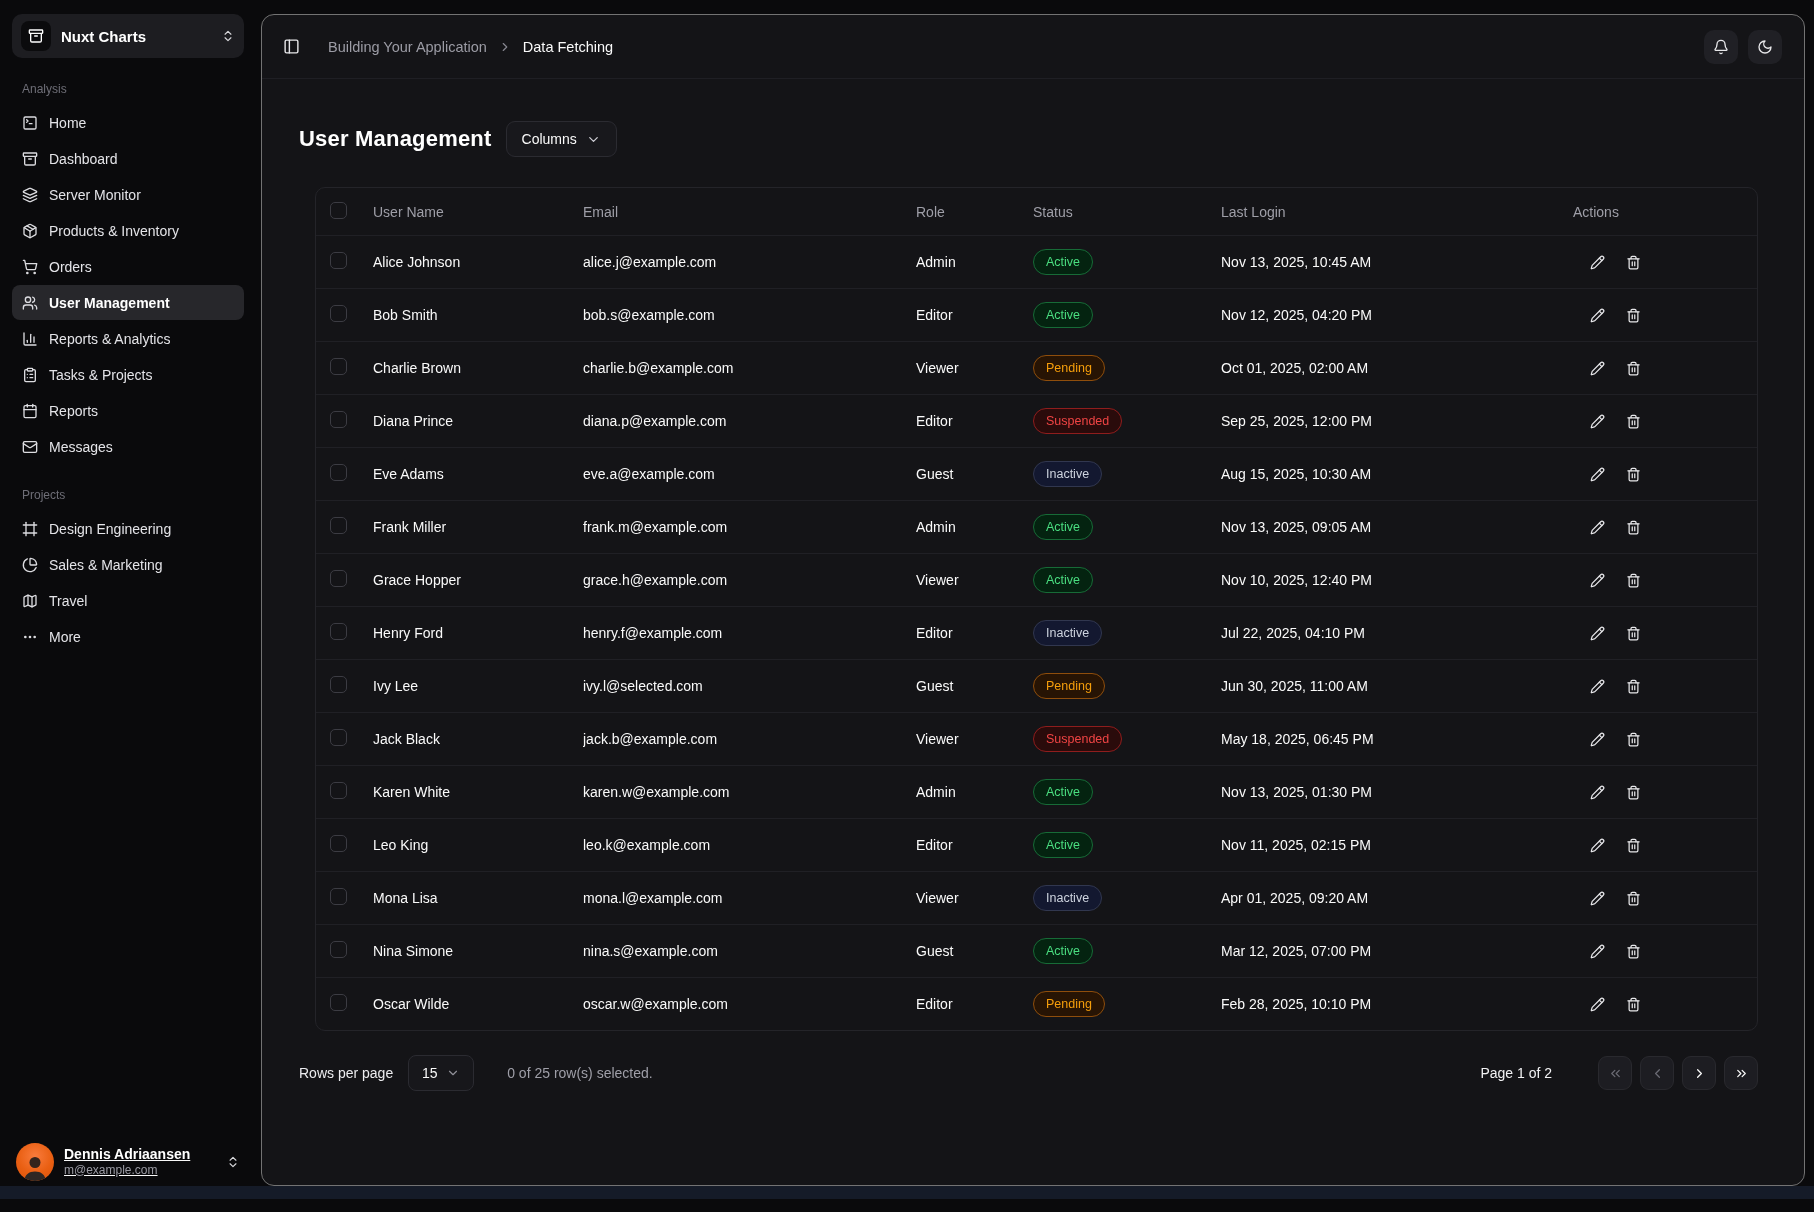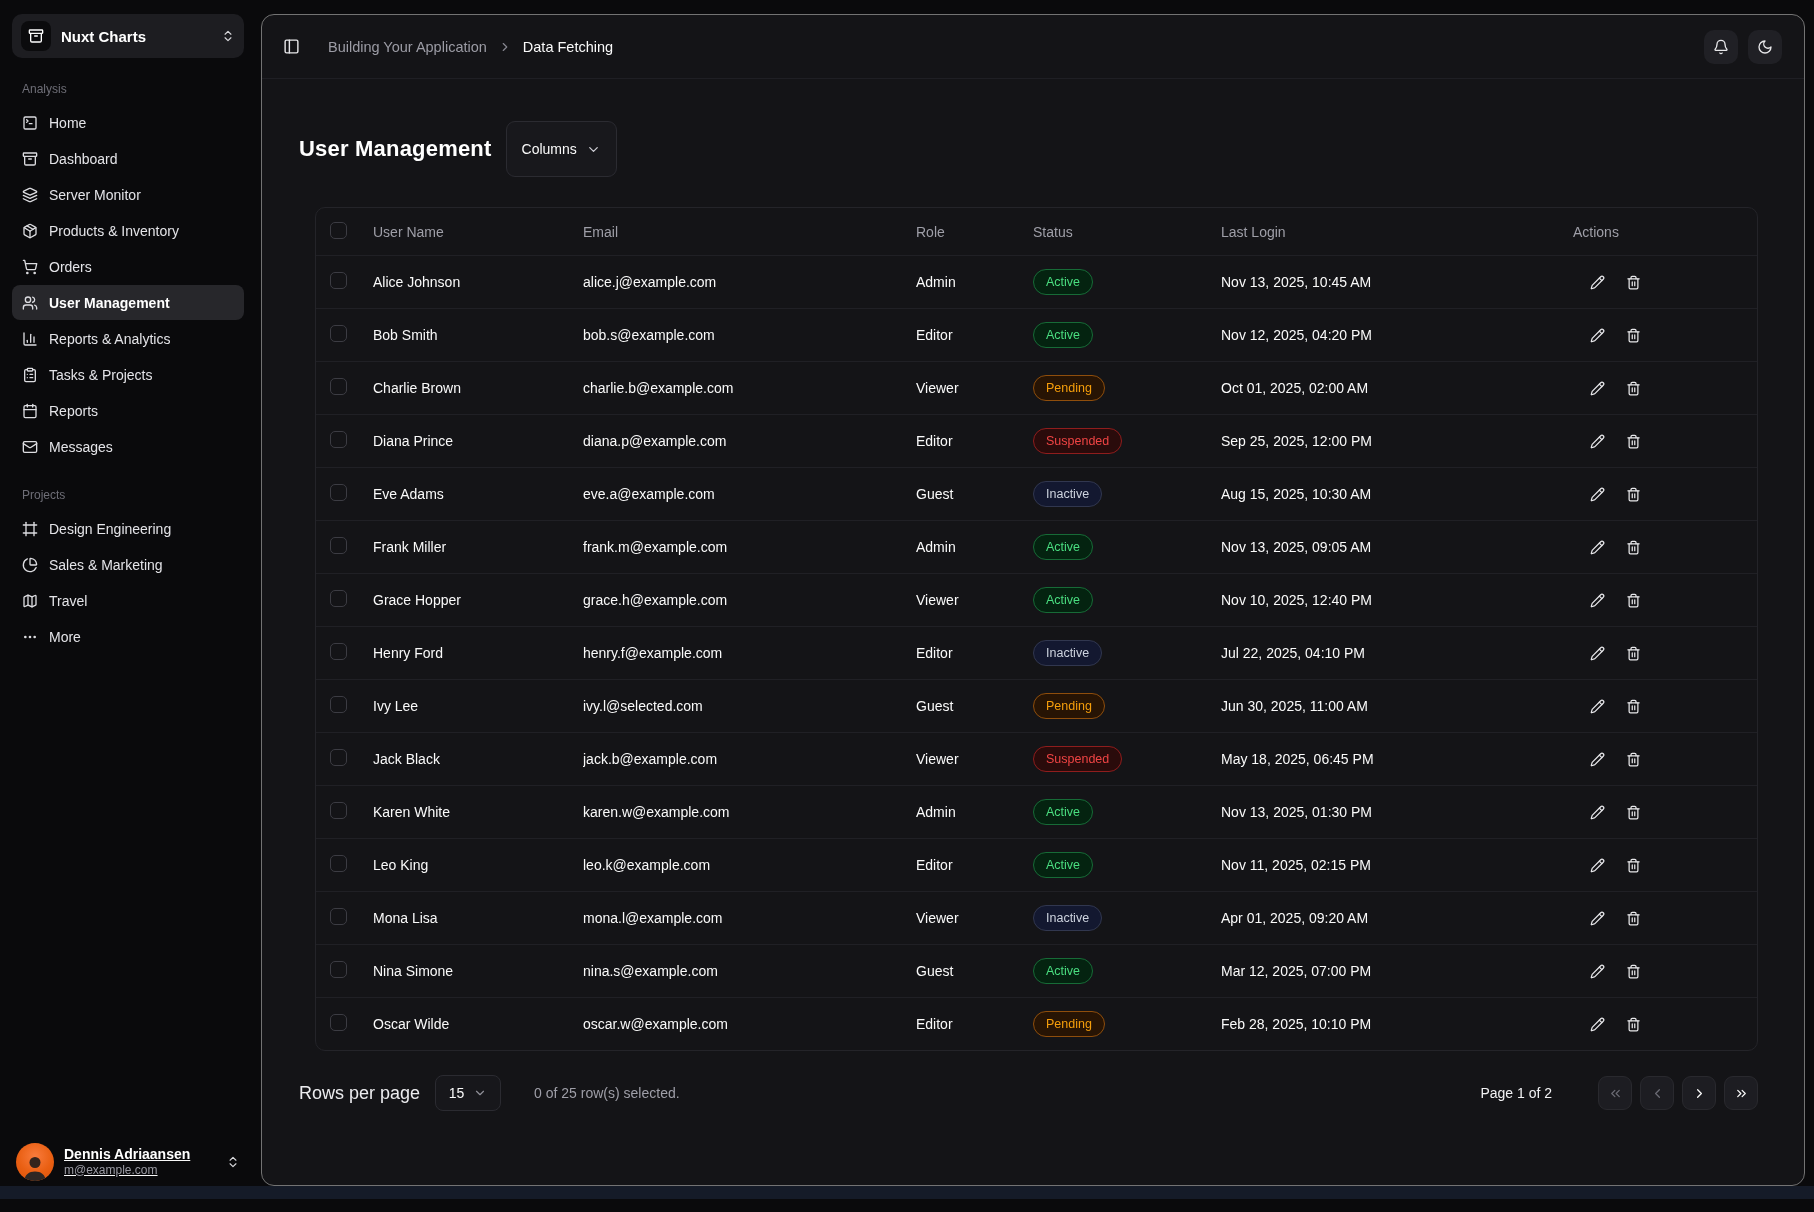--- a/index.html
+++ b/index.html
@@ -50,21 +50,21 @@
     color:#e7e7ea; display:flex; align-items:center; justify-content:center; cursor:pointer; }
   .tb-iconbtn svg { width:16px; height:16px; }
 
   .content { flex:1; padding:42px 46px 0 37px; display:flex; flex-direction:column; }
   .content-top { display:flex; align-items:center; margin-bottom:30px; }
   .page-title { font-size:22px; font-weight:bold; color:#fff; letter-spacing:.2px; }
   .filter-input { margin-left:auto; width:392px; height:40px; background:transparent;
     border:1px solid #2b2b31; border-radius:9px; color:#fafafa; padding:0 14px; font-size:14px;
     font-family:"Liberation Sans", sans-serif; outline:none; }
   .filter-input::placeholder { color:#6e6e77; }
-  .columns-btn { margin-left:14px; height:56px; padding:0 15px; border-radius:9px;
+  .columns-btn { margin-left:14px; height:36px; padding:0 15px; border-radius:9px;
     border:1px solid #2b2b31; background:#18181c; color:#fafafa; font-size:14px;
     font-family:"Liberation Sans", sans-serif; display:flex; align-items:center; gap:9px; cursor:pointer; }
   .columns-btn svg { width:15px; height:15px; color:#cfcfd5; }
 
   
   .table-wrap { border:1px solid #242429; border-radius:10px; overflow:hidden;margin-left:16px; }
   .trow { display:grid; grid-template-columns:57px 210px 333px 117px 188px 352px 1fr;
     align-items:center; height:53px; border-top:1px solid #202025; font-size:14px; }
   .trow.head { height:47px; border-top:none; color:#9f9fa8; }
   .cell { padding-right:10px; white-space:nowrap; overflow:hidden; }
@@ -72,21 +72,21 @@
   .checkbox { width:17px; height:17px; border:1px solid #3c3c43; border-radius:5px;
     display:inline-block; cursor:pointer; background:transparent; }
   .badge { display:inline-block; padding:3px 12px; border-radius:999px; font-size:12.5px;
     border:1px solid; line-height:1.45; }
   .actions-cell { display:flex; gap:15px; padding-left:14px; }
   .row-iconbtn { background:none; border:none; color:#e7e7ea; padding:3px; cursor:pointer; display:flex; }
   .row-iconbtn svg { width:15px; height:15px; }
 
   
   .tfooter { display:flex; align-items:center; margin-top:24px; }
-  .rpp-label { font-size:18px; color:#ececef; }
+  .rpp-label { font-size:14px; color:#ececef; }
   .rpp-select { margin-left:15px; width:66px; height:36px; border:1px solid #2b2b31; background:#17171b;
     border-radius:8px; color:#fafafa; font-size:14px; display:flex; align-items:center;
     justify-content:center; gap:9px; cursor:pointer; }
   .rpp-select svg { width:14px; height:14px; color:#8f8f98; }
   .selection-text { margin-left:33px; font-size:14px; color:#9f9fa8; }
   .page-indicator { margin-left:auto; font-size:14px; color:#f2f2f4; }
   .pager { display:flex; gap:8px; margin-left:46px; }
   .pg-btn { width:34px; height:34px; border-radius:9px; border:1px solid #29292e; background:#1d1d22;
     color:#fafafa; display:flex; align-items:center; justify-content:center; cursor:pointer; }
   .pg-btn.disabled { color:#6b6b74; cursor:default; }

